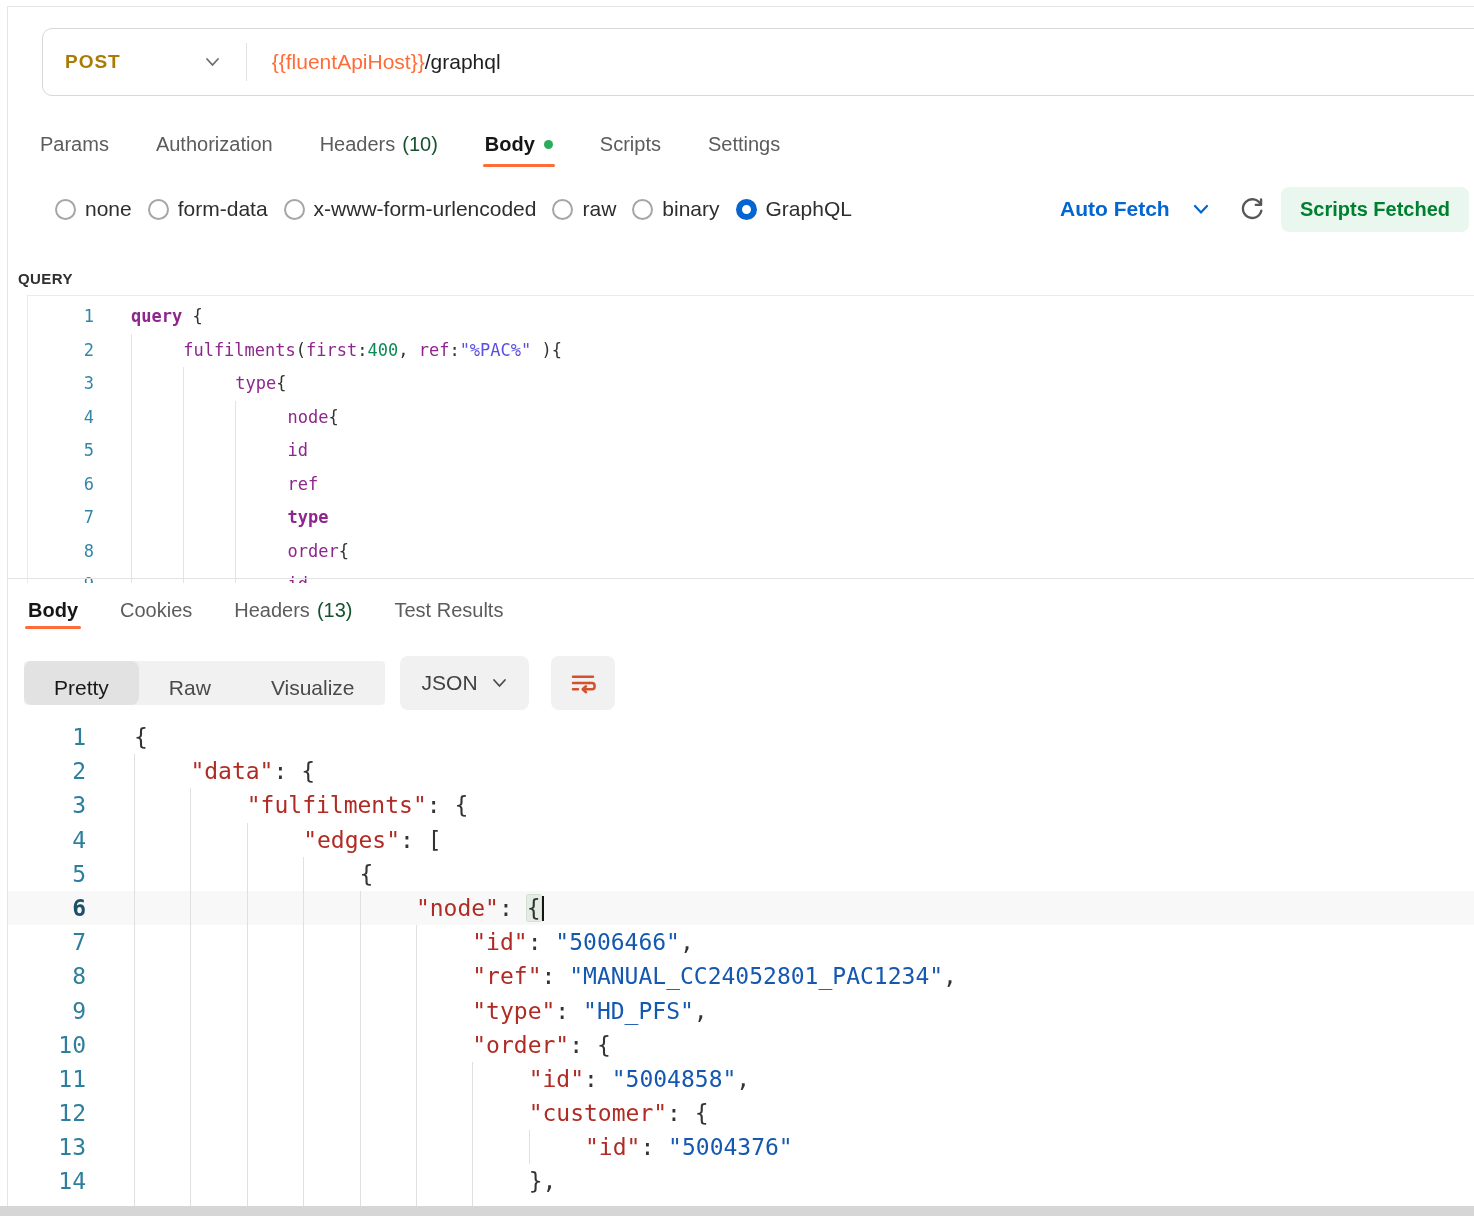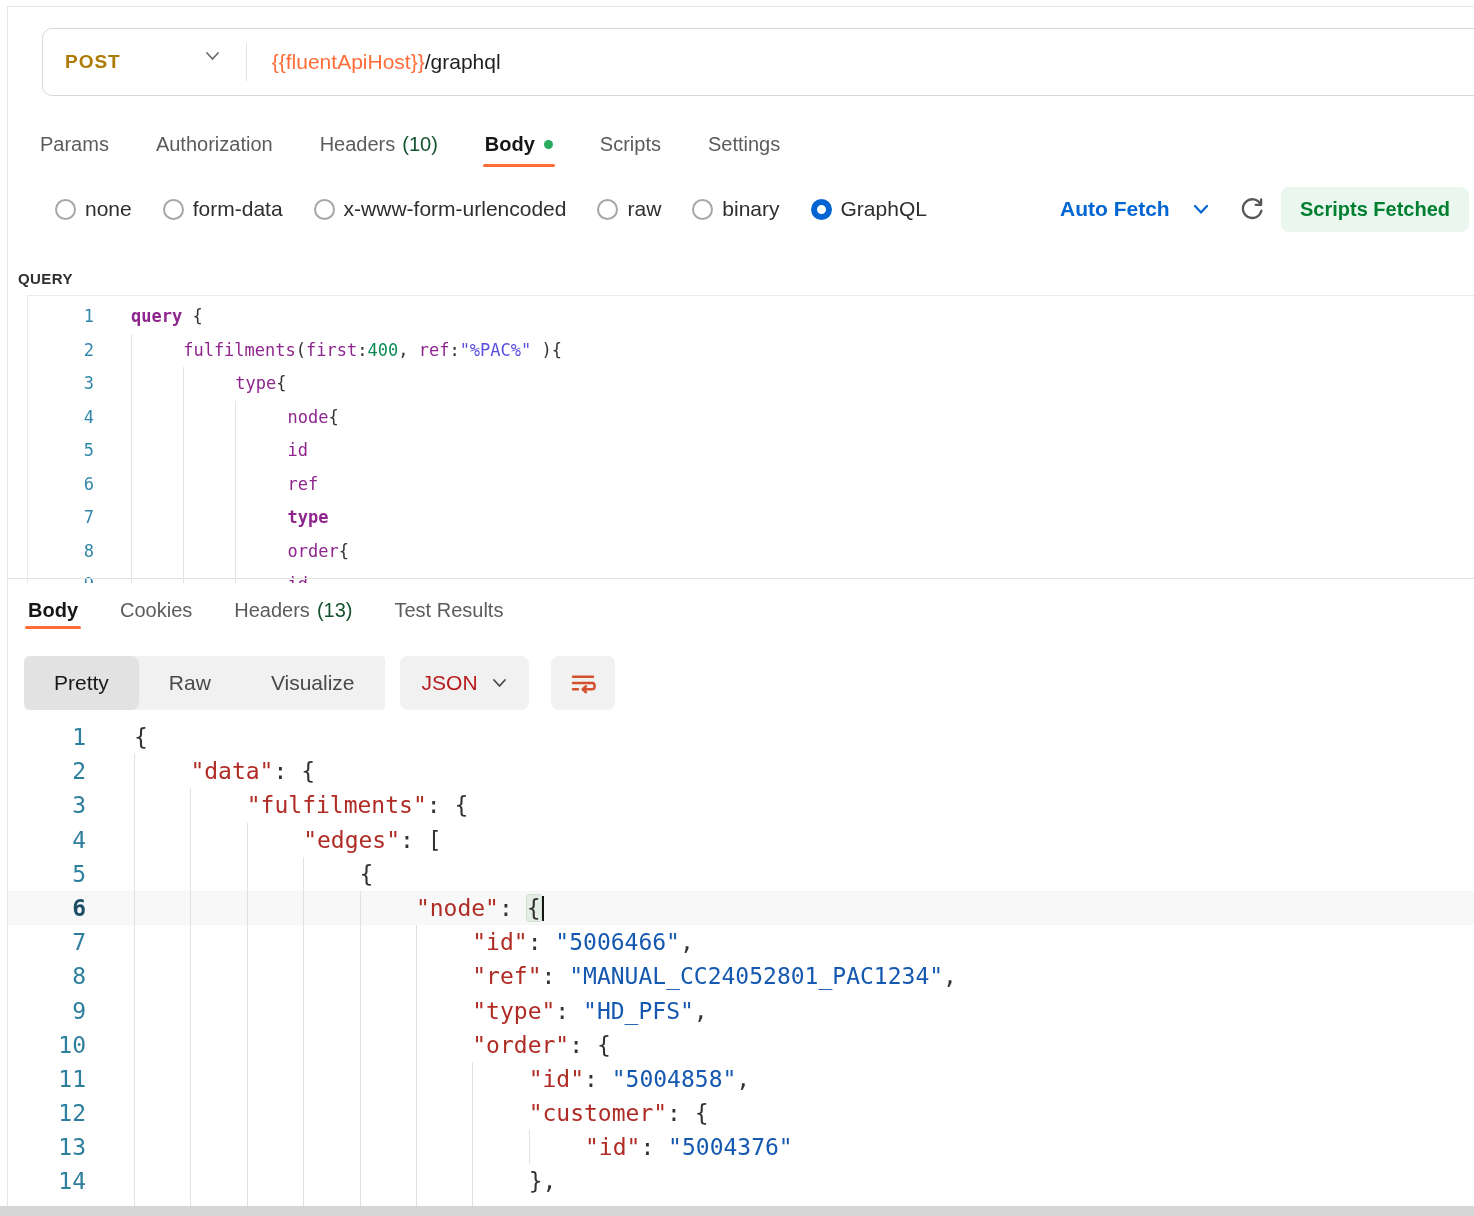--- a/index.html
+++ b/index.html
@@ -4,21 +4,21 @@
 <style>
   html,body{margin:0;padding:0}
   body{width:1474px;height:1216px;overflow:hidden;background:#fff;position:relative;
        font-family:"Liberation Sans",sans-serif;color:#2e2e2e}
   .frame{position:absolute;left:7px;top:6px;right:0;bottom:0;
          border-left:1px solid #e5e5e5;border-top:1px solid #e5e5e5;pointer-events:none}
 
   
   .urlbar{position:absolute;left:42px;top:28px;width:1450px;height:66px;
           border:1px solid #d8d8d8;border-radius:10px;display:flex;align-items:center;background:#fff}
-  .method{display:flex;align-items:flex-start;padding-left:22px;cursor:pointer}
+  .method{display:flex;align-items:center;padding-left:22px;cursor:pointer}
   .method .m{font-size:19px;font-weight:bold;letter-spacing:1px;color:#ad7a03}
   .method svg{margin-left:84px}
   .urldiv{width:1px;height:38px;background:#e2e2e2;margin-left:26px}
   .urltext{margin-left:25px;font-size:21px;color:#1f1f1f;white-space:nowrap}
   .urltext .var{color:#ff6c37}
 
   
   .reqtabs{position:absolute;left:40px;top:124px;display:flex;gap:47px;font-size:20px;
            color:#5c5c5c;height:40px;align-items:center}
   .resptabs{position:absolute;left:28px;top:588px;display:flex;gap:42px;font-size:20px;
@@ -27,21 +27,21 @@
   .tab .cnt{color:#14532d;margin-left:7px}
   .tab.active{color:#161616;font-weight:bold}
   .tab .dot{width:9px;height:9px;border-radius:50%;background:#2bab5c;margin-left:9px}
   .reqtabs .tab.active::after{content:"";position:absolute;left:-2px;right:-2px;bottom:-11px;
            height:3px;background:#ff6c37;border-radius:2px}
   .resptabs .tab.active::after{content:"";position:absolute;left:-3px;right:-3px;bottom:-7px;
            height:3px;background:#ff6c37;border-radius:2px}
 
   
   .modes{position:absolute;left:55px;top:186px;height:46px;display:flex;align-items:center;
-         gap:31px;font-size:21px;color:#2e2e2e}
+         gap:16px;font-size:21px;color:#2e2e2e}
   .mode{display:flex;align-items:center;gap:9px;cursor:pointer;white-space:nowrap}
   .radio{width:21px;height:21px;border-radius:50%;border:2px solid #a6a6a6;box-sizing:border-box;background:#fff;flex:none}
   .radio.sel{border:6px solid #0265d2}
   .autofetch{position:absolute;left:1060px;top:186px;height:46px;display:flex;align-items:center;
          gap:23px;color:#0265d2;font-size:21px;font-weight:bold;cursor:pointer}
   .refresh{position:absolute;left:1238px;top:195px;cursor:pointer}
   .badge{position:absolute;left:1281px;top:187px;height:45px;background:#e9f7ee;color:#007f31;
          font-weight:bold;font-size:20px;border-radius:8px;display:flex;align-items:center;
          padding:0 19px;white-space:nowrap}
 
@@ -52,25 +52,25 @@
            border-top:1px solid #eaeaea;border-left:1px solid #eaeaea;padding-top:4px;
            font-family:"DejaVu Sans Mono",monospace;font-size:17px}
   .qeditor .cl{height:33.5px;line-height:33.5px;display:flex}
   .qeditor .ln{width:66px;text-align:right;color:#3287a8;flex:none}
   .qeditor .code{margin-left:37px;white-space:pre}
   .qeditor .g{display:inline-block;width:5ch;height:33.5px;vertical-align:top;border-left:1px solid #e3e3e3}
 
   .respsep{position:absolute;left:8px;right:0;top:578px;height:1px;background:#e3e3e3}
 
   .toolbar{position:absolute;left:24px;top:656px;height:54px;display:flex;align-items:center}
-  .views{display:flex;background:#f1f1f1;border-radius:4px;height:54px}
+  .views{display:flex;background:#f1f1f1;border-radius:4px;height:44px}
   .view{padding:0 30px;line-height:54px;font-size:21px;color:#4a4a4a;border-radius:8px;cursor:pointer;white-space:nowrap}
   .view.sel{background:#e2e2e2;color:#181818}
   .fmt{margin-left:15px;height:54px;background:#f1f1f1;border-radius:8px;display:flex;
-       align-items:center;padding:0 22px;gap:14px;font-size:21px;color:#b91c1c;cursor:pointer}
+       align-items:center;padding:0 22px;gap:14px;font-size:21px;color:#404040;cursor:pointer}
   .wrapbtn{margin-left:22px;width:64px;height:54px;background:#f1f1f1;border-radius:8px;
        display:flex;align-items:center;justify-content:center;cursor:pointer}
 
   .reditor{position:absolute;left:8px;top:716px;right:0;height:500px;overflow:hidden;padding-top:4px;
            font-family:"DejaVu Sans Mono",monospace;font-size:23px}
   .reditor .cl{height:34.2px;line-height:34.2px;display:flex}
   .reditor .cl.activeline{background:#f7f8f7}
   .reditor .ln{width:78px;text-align:right;color:#2e7f9e;flex:none}
   .reditor .ln.act{color:#1d5067;font-weight:bold}
   .reditor .code{margin-left:48px;white-space:pre}

